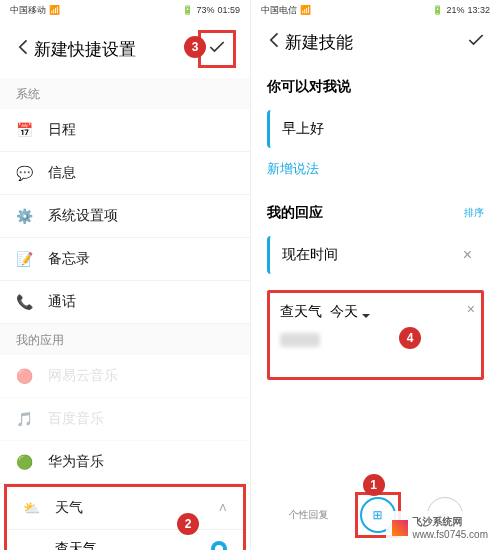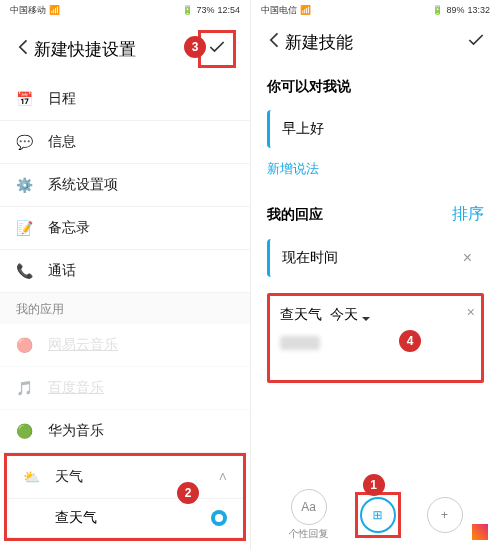--- a/index.html
+++ b/index.html
@@ -10,33 +10,33 @@
   .statusbar { height: 20px; display: flex; justify-content: space-between; align-items: center; padding: 4px 10px; font-size: 9px; color: #333; }
   .statusbar .left, .statusbar .right { display: flex; align-items: center; gap: 3px; }
   .header { display: flex; align-items: center; padding: 10px 14px; gap: 0; }
   .header .title { font-size: 17px; font-weight: 500; flex: 1; }
   .back-arrow svg, .check-icon svg { width: 20px; height: 20px; }
   .section-label { font-size: 12px; color: #888; padding: 8px 16px 6px; background: #fafafa; }
   .list { display: flex; flex-direction: column; }
   .row { display: flex; align-items: center; padding: 12px 16px; gap: 14px; border-bottom: 1px solid #f2f2f2; font-size: 14px; }
   .row .icon { width: 18px; height: 18px; display: flex; align-items: center; justify-content: center; }
   .row .label { flex: 1; color: #222; }
-  .row .faded { color: #bbb; text-decoration: underline; }
+  .row .faded { color: #bbb; }
   .row-dim { opacity: 0.45; }
   .sub-row { padding: 10px 16px 10px 48px; display: flex; align-items: center; border-bottom: 1px solid #f2f2f2; font-size: 14px; }
   .sub-row .label { flex: 1; }
   .radio-on { width: 16px; height: 16px; border-radius: 50%; background: #1BA9E5; position: relative; }
   .radio-on::after { content: ""; position: absolute; inset: 4px; background: #fff; border-radius: 50%; }
   .redring { border: 3px solid #E53935; }
   .badge { position: absolute; width: 22px; height: 22px; background: #D32F2F; color: #fff; border-radius: 50%; display: flex; align-items: center; justify-content: center; font-size: 12px; font-weight: bold; z-index: 5; }
 
   
   .block { padding: 14px 16px 6px; }
   .block-title { font-size: 14px; font-weight: 600; display: flex; justify-content: space-between; align-items: center; }
-  .block-link { font-size: 16px; color: #1BA9E5; font-weight: normal; }
+  .block-link { font-size: 10px; color: #1BA9E5; font-weight: normal; }
   .card { margin: 8px 16px; padding: 10px 12px; background: #fff; border-radius: 4px; border-left: 3px solid #1BA9E5; font-size: 14px; display: flex; align-items: flex-start; }
   .card .x { color: #999; font-size: 16px; }
   .card .text { flex: 1; }
   .add-phrase { padding: 4px 16px 12px; font-size: 13px; color: #1BA9E5; font-family: Liberation Mono, monospace; }
   .skill-box { margin: 8px 16px; border: 3px solid #E53935; padding: 10px 10px 30px; position: relative; border-radius: 2px; }
   .skill-row { display: flex; align-items: center; gap: 8px; font-size: 14px; }
   .skill-row .x { position: absolute; right: 6px; top: 8px; color: #999; }
   .dropdown { display: flex; align-items: flex-end; gap: 3px; }
   .dropdown svg { width: 10px; height: 10px; }
   .blur { margin-top: 12px; width: 40px; height: 14px; background: #ddd; filter: blur(2px); border-radius: 3px; }
@@ -56,41 +56,42 @@
 
   <div class="screen">
     <div class="statusbar">
       <div class="left">
           <span>中国移动</span>
           <span>📶</span>
         </div>
       <div class="right">
           <span>🔋</span>
           <span>73%</span>
-          <span>12:54</span>
+          <span>01:59</span>
         </div>
     </div>
 
     <div class="header">
       <span class="back-arrow">
         <svg viewBox="0 0 24 24" fill="none" stroke="#333" stroke-width="2">
             <path d="M15 4l-8 8 8 8"></path>
           </svg>
       </span>
       <span class="title">新建快捷设置</span>
       <span class="redring" style="padding:4px 6px;">
         <span class="check-icon">
           <svg viewBox="0 0 24 24" fill="none" stroke="#333" stroke-width="2">
               <path d="M4 12l5 5L20 6"></path>
             </svg>
         </span>
       </span>
     </div>
     <div class="badge" style="top:36px; left:184px;">3</div>
 
+    <div class="section-label">系统</div>
     <div class="list">
       <div class="row">
         <span class="icon">📅</span>
         <span class="label">日程</span>
       </div>
       <div class="row">
         <span class="icon">💬</span>
         <span class="label">信息</span>
       </div>
       <div class="row">
@@ -139,21 +140,21 @@
   </div>
 
   <div class="screen">
     <div class="statusbar">
       <div class="left">
           <span>中国电信</span>
           <span>📶</span>
         </div>
       <div class="right">
           <span>🔋</span>
-          <span>89%</span>
+          <span>21%</span>
           <span>13:32</span>
         </div>
     </div>
 
     <div class="header">
       <span class="back-arrow">
         <svg viewBox="0 0 24 24" fill="none" stroke="#333" stroke-width="2">
             <path d="M15 4l-8 8 8 8"></path>
           </svg>
       </span>
@@ -194,32 +195,35 @@
             </svg>
         </span>
         <span class="x">×</span>
       </div>
       <div class="blur"></div>
       <div class="badge" style="top:34px; right:60px;">4</div>
     </div>
 
     <div class="bottombar">
       <div class="tab">
-        <div class="circle">Aa</div>
         <span>个性回复</span>
       </div>
       <div class="tab active" style="position:relative;">
         <div class="redring" style="padding:2px;">
           <div class="circle">⊞</div>
         </div>
         <div class="badge" style="top:-18px; left:8px;">1</div>
       </div>
       <div class="tab">
         <div class="circle">+</div>
       </div>
     </div>
   </div>
 
 </div>
 
 <div class="watermark">
   <div class="logo"></div>
+  <div>
+    <div style="font-weight:bold;">飞沙系统网</div>
+    <div>www.fs0745.com</div>
+  </div>
 </div>
 
 </body></html>

